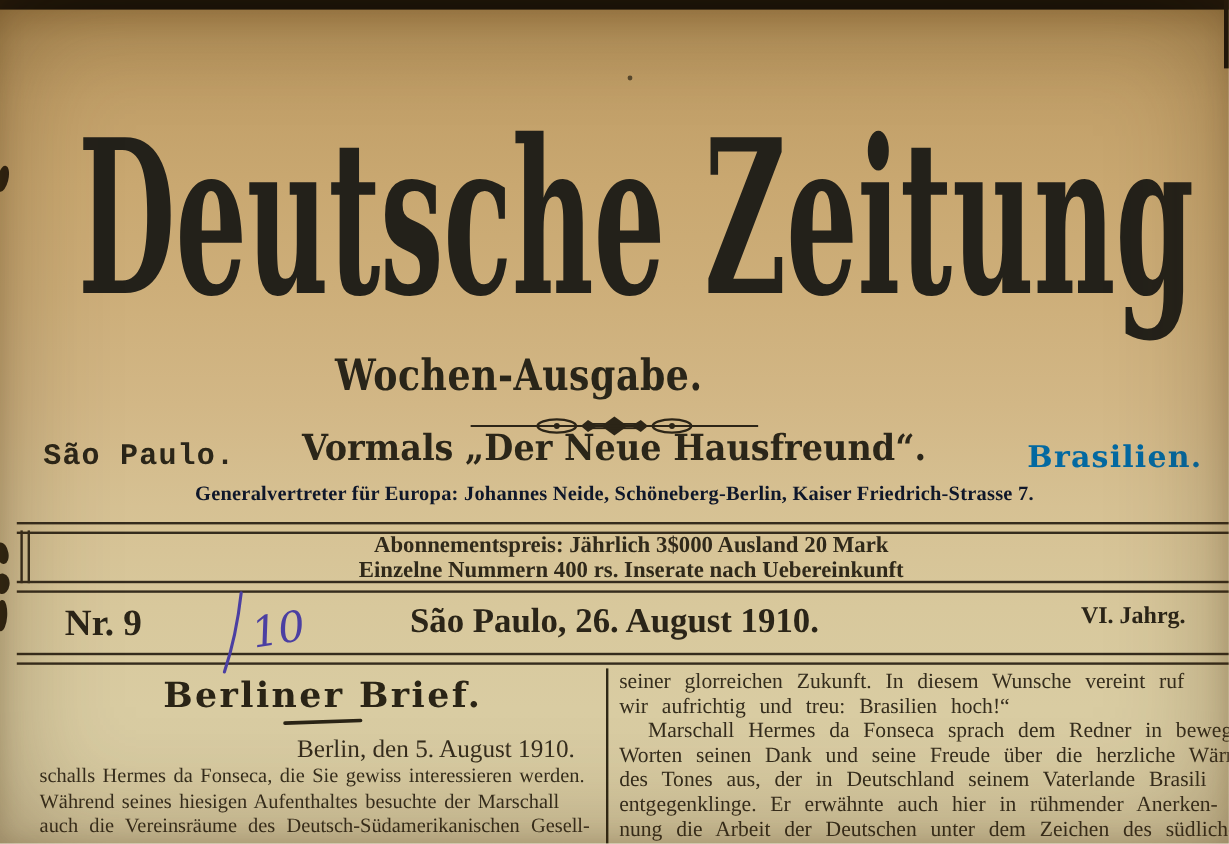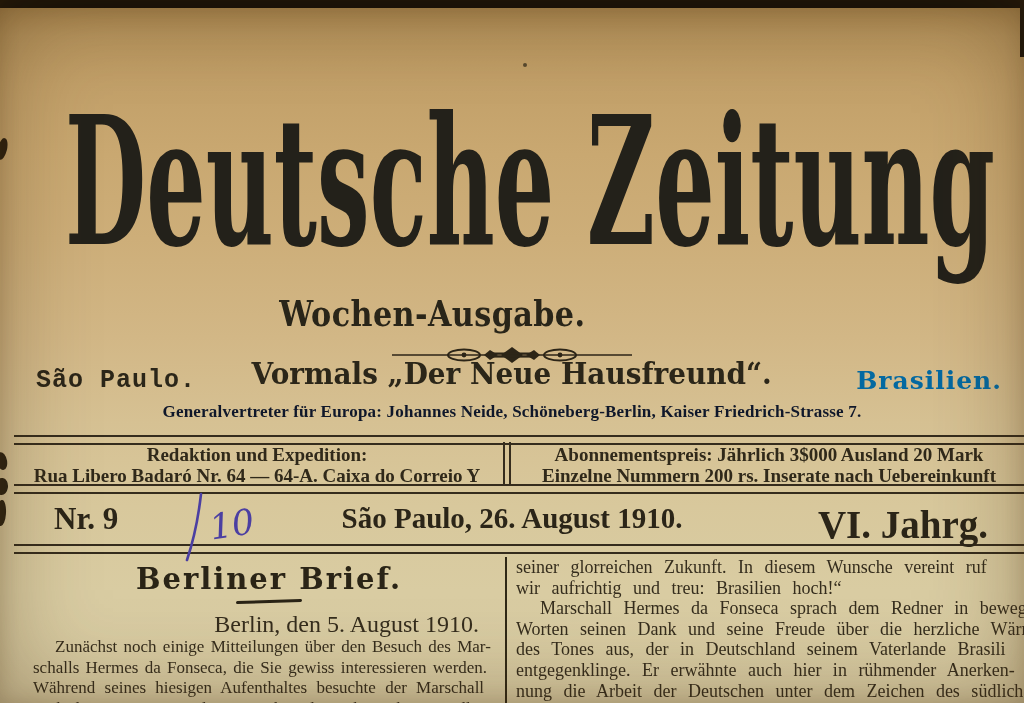--- a/index.html
+++ b/index.html
@@ -42,30 +42,30 @@
   .infobox{position:absolute;top:444px;left:14px;right:0;height:40px;display:flex;z-index:6;
     font-weight:700;font-size:19px;line-height:21px;color:#30291a;}
   .infobox .half-l{width:486px;text-align:center;padding-top:0;}
   .infobox .vdiv{width:4px;height:44px;margin:-2px 3px 0 3px;
     border-left:2px solid #352c1d;border-right:2px solid #352c1d;}
   .infobox .half-r{flex:1;text-align:center;}
 
   .dateband{position:absolute;top:497px;left:0;right:0;height:46px;z-index:6;color:#2b2518;padding-left:40px;}
   .issue-no{position:absolute;left:54px;top:4px;font-weight:700;font-size:31px;}
   .place-date{position:absolute;left:0;width:1024px;text-align:center;top:5px;font-weight:700;font-size:29px;}
-  .volume{position:absolute;right:36px;top:5px;font-weight:700;font-size:39px;}
+  .volume{position:absolute;right:36px;top:5px;font-weight:700;font-size:20px;}
   .handwriting{position:absolute;left:148px;top:492px;z-index:8;}
 
   .col-divider{position:absolute;left:505px;top:557px;width:2px;height:146px;background:#2f2816;z-index:6;}
 
   .col-left{position:absolute;left:33px;top:558px;width:472px;height:145px;overflow:hidden;z-index:6;color:#352d1d;}
   .art-heading{text-align:center;font-family:"DejaVu Serif",serif;font-weight:700;
     font-size:29px;line-height:36px;letter-spacing:2px;color:#2a2416;padding-top:3px;}
   .heading-rule{width:66px;height:3px;background:#2a2416;margin:3px auto 10px auto;transform:rotate(-2deg);border-radius:2px;}
-  .art-dateline{text-align:right;padding-right:26px;font-size:24px;line-height:22px;}
+  .art-dateline{text-align:right;padding-right:26px;font-size:21px;line-height:22px;}
   .body-lines{margin-top:2px;font-size:17px;line-height:20.5px;word-spacing:2px;}
   .body-lines .ln{white-space:nowrap;}
   .col-left .ln.indent{text-indent:22px;}
   .col-left .ln:nth-child(3){word-spacing:5px;}
 
   .col-right{position:absolute;left:516px;top:557px;width:560px;z-index:6;color:#352d1d;
     font-size:18px;line-height:20.6px;word-spacing:7px;}
   .col-right .ln{white-space:nowrap;}
   .col-right .ln.indent{text-indent:24px;}
 </style>
@@ -106,28 +106,24 @@
   <span>Vormals „Der Neue Hausfreund“.</span>
 </div>
 <div class="city-right">Brasilien.</div>
 <div class="agent">Generalvertreter für Europa: Johannes Neide, Schöneberg-Berlin, Kaiser Friedrich-Strasse 7.</div>
 
 <div class="drule r1"></div>
 <div class="drule r2"></div>
 <div class="drule r3"></div>
 
 <div class="infobox">
-  <div class="half-l">
-    <div>Redaktion und Expedition:</div>
-    <div>Rua Libero Badaró Nr. 64 — 64-A. Caixa do Correio Y</div>
-  </div>
   <div class="vdiv"></div>
   <div class="half-r">
     <div>Abonnementspreis:  Jährlich  3$000   Ausland 20 Mark</div>
-    <div>Einzelne Nummern 200 rs.  Inserate nach Uebereinkunft</div>
+    <div>Einzelne Nummern 400 rs.  Inserate nach Uebereinkunft</div>
   </div>
 </div>
 
 <div class="dateband">
   <div class="issue-no">Nr. 9</div>
   <div class="place-date">São Paulo, 26. August 1910.</div>
   <div class="volume">VI. Jahrg.</div>
 </div>
 
 <svg class="handwriting" width="130" height="70" viewBox="0 0 130 70">
@@ -135,21 +131,20 @@
   <text x="62" y="45" font-family="DejaVu Serif, serif" font-style="italic" font-size="35" fill="#4b3fa2" transform="rotate(-9 80 35)">10</text>
 </svg>
 
 <div class="col-divider"></div>
 
 <div class="col-left">
   <div class="art-heading">Berliner Brief.</div>
   <div class="heading-rule"></div>
   <div class="art-dateline">Berlin, den 5. August 1910.</div>
   <div class="body-lines">
-    <div class="ln indent">Zunächst noch einige Mitteilungen über den Besuch des Mar-</div>
     <div class="ln">schalls Hermes da Fonseca, die Sie gewiss interessieren werden.</div>
     <div class="ln">Während seines hiesigen Aufenthaltes besuchte der Marschall</div>
     <div class="ln">auch die Vereinsräume des Deutsch-Südamerikanischen Gesell-</div>
   </div>
 </div>
 
 <div class="col-right">
   <div class="ln">seiner glorreichen Zukunft. In diesem Wunsche vereint ruf</div>
   <div class="ln">wir aufrichtig und treu: Brasilien hoch!“</div>
   <div class="ln indent">Marschall Hermes da Fonseca sprach dem Redner in bewegte</div>

